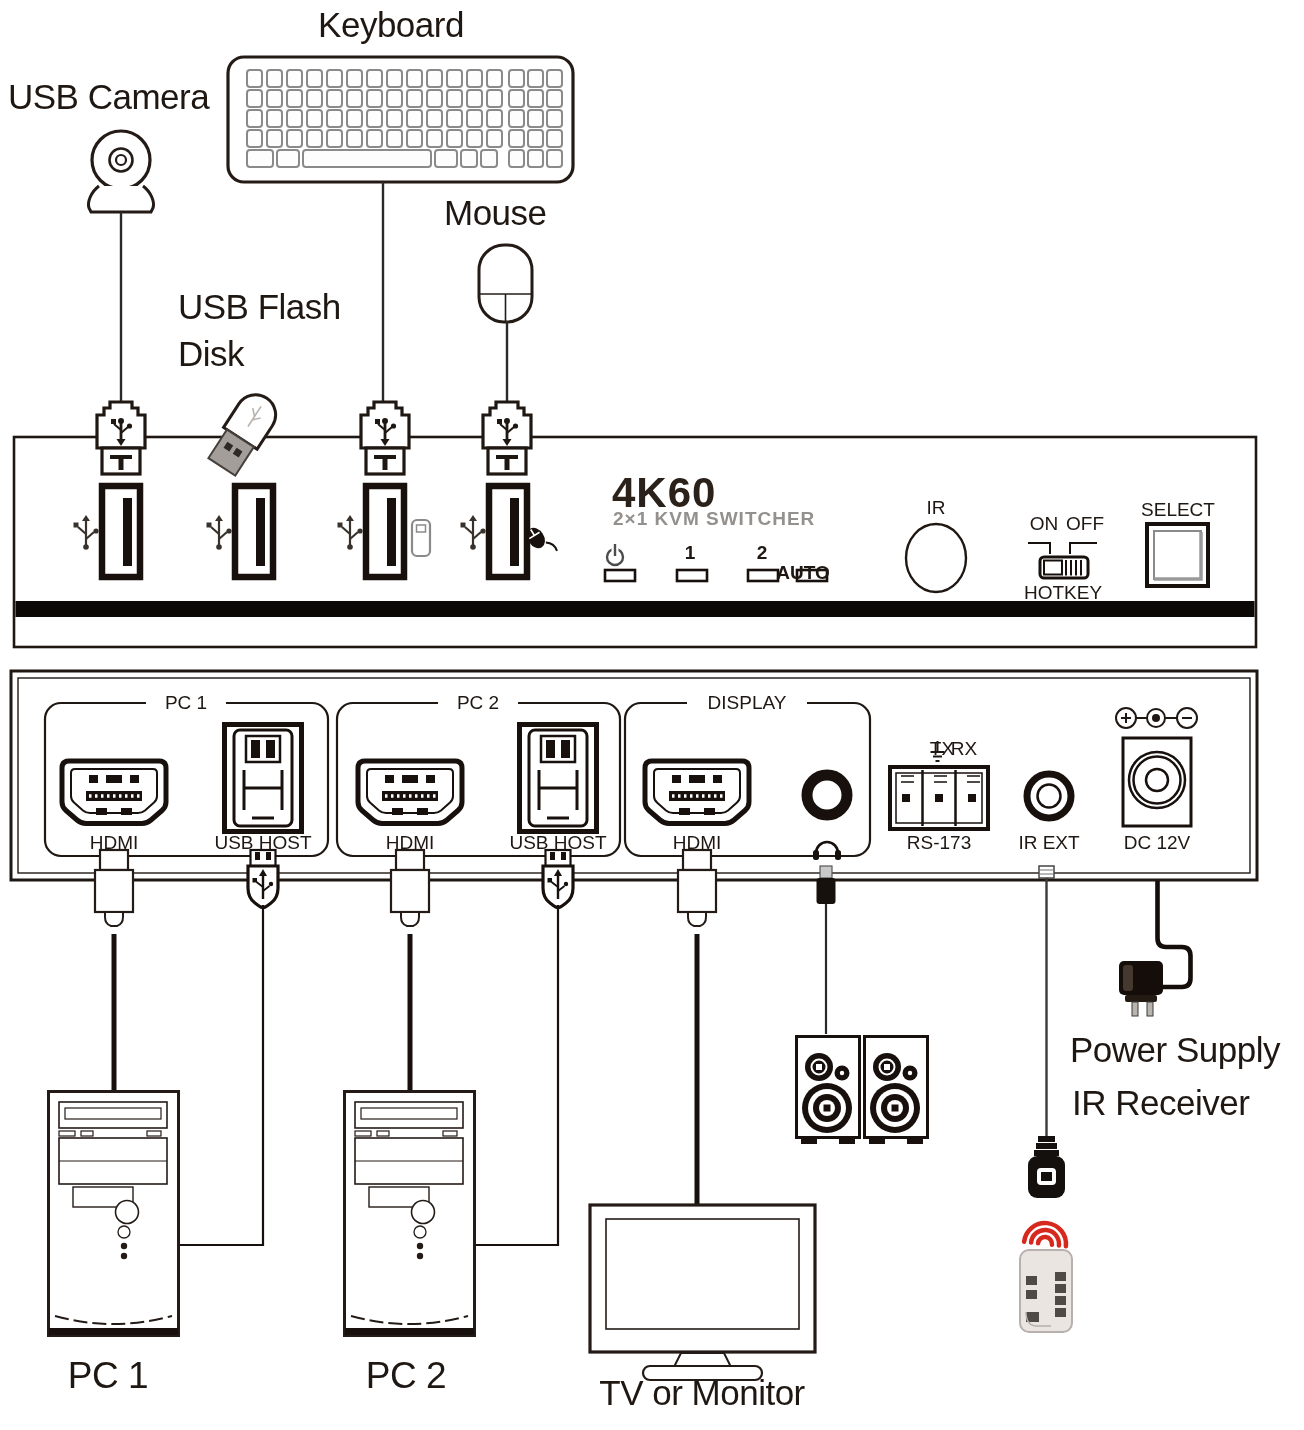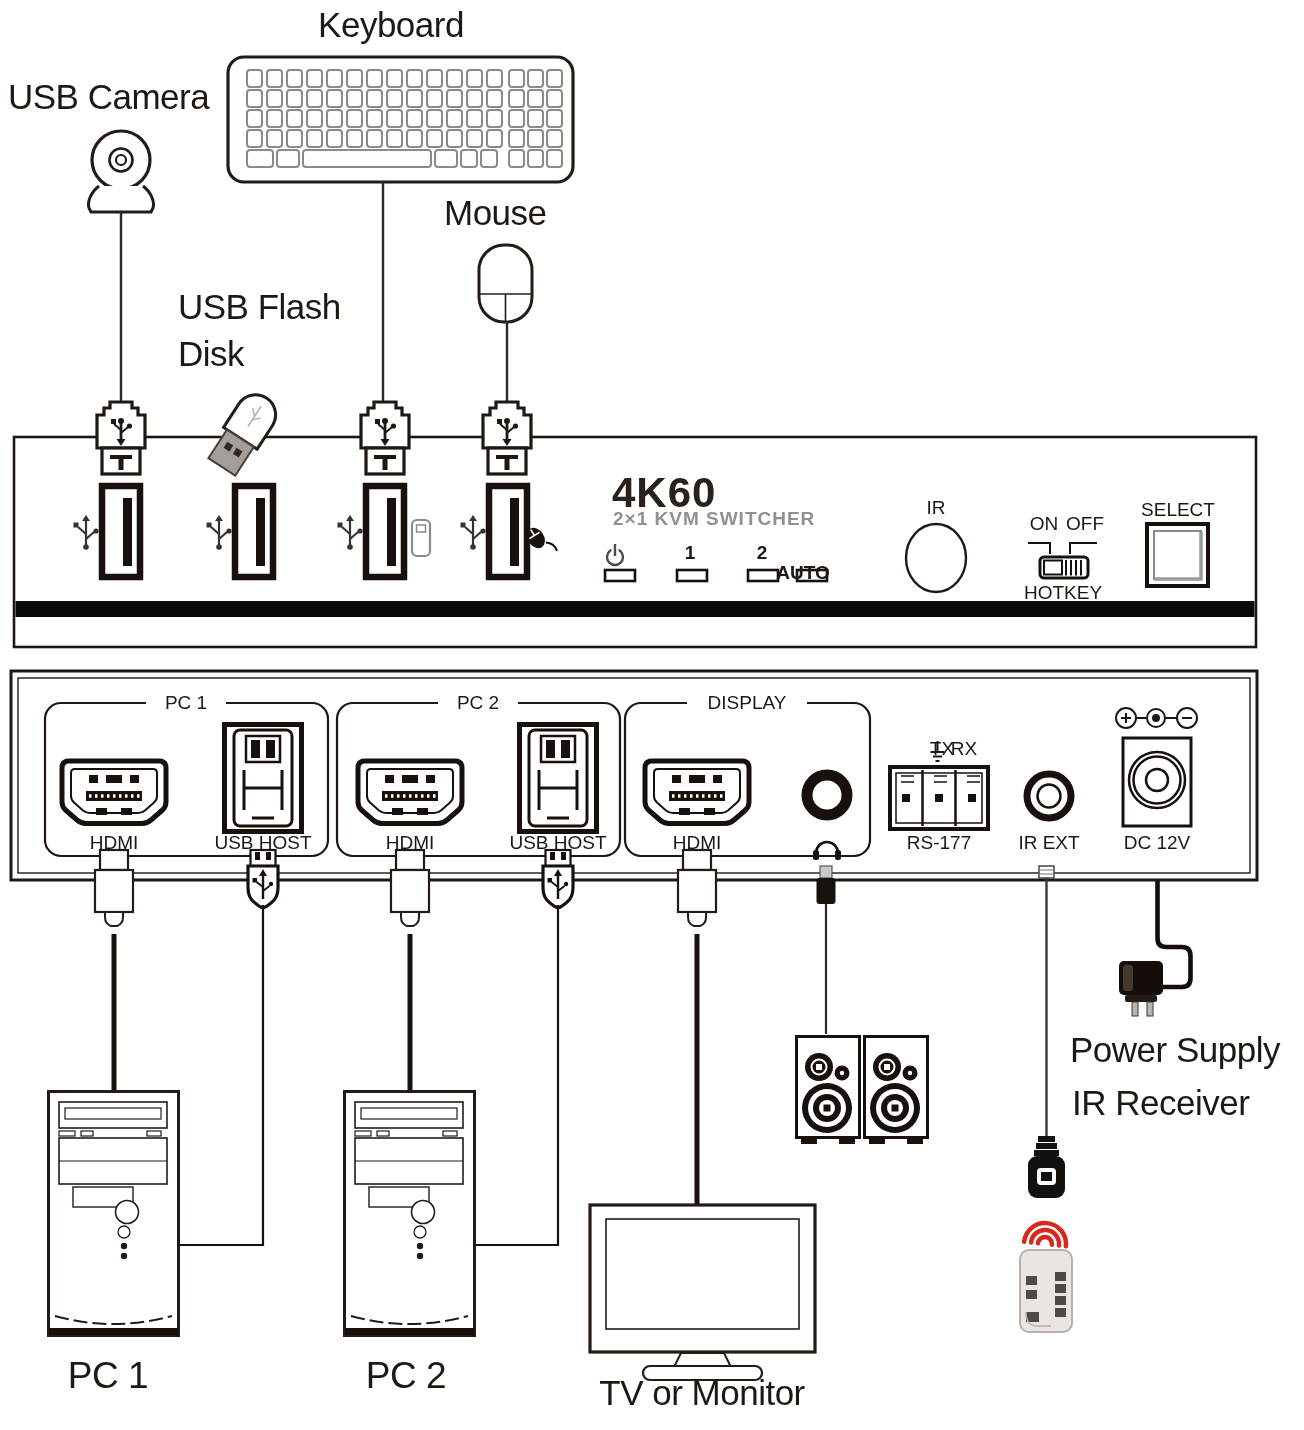--- a/index.html
+++ b/index.html
@@ -426,21 +426,21 @@
 <div class="txt sm ctr gap-label" style="left:146px;top:693px;width:80px;">PC 1</div>
 <div class="txt sm ctr gap-label" style="left:438px;top:693px;width:80px;">PC 2</div>
 <div class="txt sm ctr gap-label" style="left:687px;top:693px;width:120px;">DISPLAY</div>
 <div class="txt sm ctr" style="left:64px;top:833px;width:100px;">HDMI</div>
 <div class="txt sm ctr" style="left:208px;top:833px;width:110px;">USB HOST</div>
 <div class="txt sm ctr" style="left:360px;top:833px;width:100px;">HDMI</div>
 <div class="txt sm ctr" style="left:503px;top:833px;width:110px;">USB HOST</div>
 <div class="txt sm ctr" style="left:647px;top:833px;width:100px;">HDMI</div>
 <div class="txt sm ctr" style="left:924px;top:739px;width:36px;">TX</div>
 <div class="txt sm ctr" style="left:946px;top:739px;width:36px;">RX</div>
-<div class="txt sm ctr" style="left:894px;top:833px;width:90px;">RS-177</div>
+<div class="txt sm ctr" style="left:894px;top:833px;width:90px;">RS-173</div>
 <div class="txt sm ctr" style="left:1004px;top:833px;width:90px;">IR EXT</div>
 <div class="txt sm ctr" style="left:1112px;top:833px;width:90px;">DC 12V</div>
 
 <div class="txt big ctr" style="left:48px;top:1356px;width:120px;font-size:37px;">PC 1</div>
 <div class="txt big ctr" style="left:346px;top:1356px;width:120px;font-size:37px;">PC 2</div>
 <div class="txt big ctr" style="left:592px;top:1374px;width:220px;">TV or Monitor</div>
 <div class="txt big" style="left:1070px;top:1031px;">Power Supply</div>
 <div class="txt big" style="left:1072px;top:1084px;">IR Receiver</div>
 
 </div>

